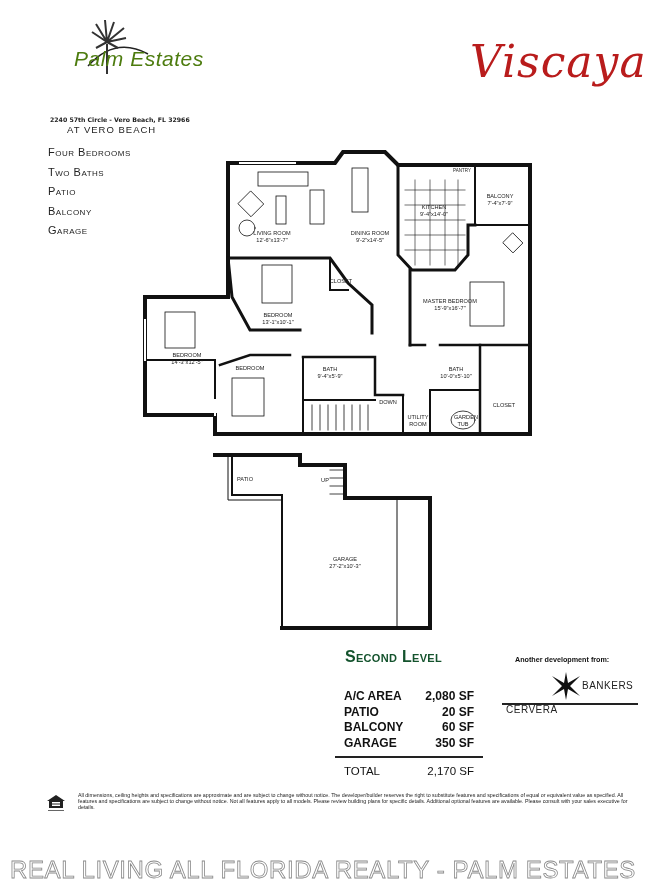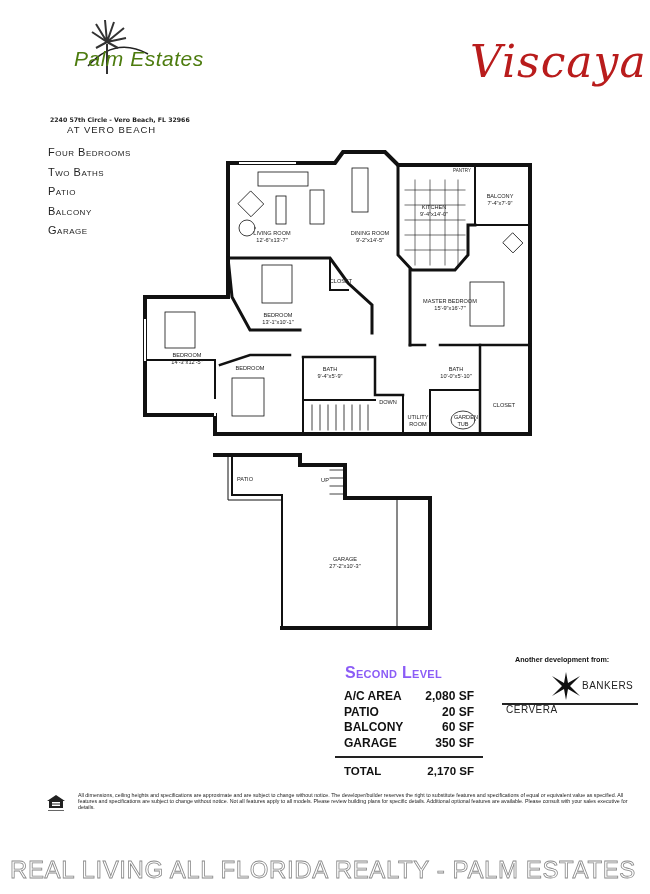--- a/index.html
+++ b/index.html
@@ -15,25 +15,25 @@
   .title { left: 470px; top: 36px; font-family: "DejaVu Serif", serif; font-style: italic; font-size: 44px; color: #b91c1c; letter-spacing: 1px; white-space: nowrap; }
 
   .features { left: 48px; top: 143px; }
   .features div { font-family: "Liberation Sans", sans-serif; font-size: 11px; line-height: 19.5px; font-variant: small-caps; color: #222; letter-spacing: 0.5px; }
 
   
   .plan { left: 0; top: 0; width: 650px; height: 640px; }
   .room-label { position: absolute; font-family: "Liberation Sans", sans-serif; font-size: 5.6px; line-height: 6.5px; text-align: center; color: #222; white-space: nowrap; transform: translateX(-50%); }
 
   
-  .level-title { left: 345px; top: 664px; font-family: "Liberation Sans", sans-serif; font-weight: bold; font-size: 16px; font-variant: small-caps; letter-spacing: 0.3px; color: #8b5cf6; white-space: nowrap; }
+  .level-title { left: 345px; top: 648px; font-family: "Liberation Sans", sans-serif; font-weight: bold; font-size: 16px; font-variant: small-caps; letter-spacing: 0.3px; color: #14532d; white-space: nowrap; }
   .area-table { left: 344px; top: 689px; width: 130px; }
   .area-row { display: flex; justify-content: space-between; font-family: "Liberation Sans", sans-serif; font-weight: bold; font-size: 12px; line-height: 15.5px; color: #111; }
   .area-rule { left: 335px; top: 756px; width: 148px; height: 2px; background: #222; }
-  .total-row { left: 344px; top: 765px; width: 130px; display: flex; justify-content: space-between; font-family: "Liberation Sans", sans-serif; font-weight: bold; font-size: 11.5px; color: #111; }
+  .total-row { left: 344px; top: 765px; width: 130px; display: flex; justify-content: space-between; font-family: "Liberation Sans", sans-serif; font-weight: normal; font-size: 11.5px; color: #111; }
 
   .dev-label { left: 515px; top: 655px; font-family: "Liberation Sans", sans-serif; font-weight: bold; font-size: 7.2px; color: #111; white-space: nowrap; }
   .dev-left { left: 506px; top: 704px; font-family: "Liberation Sans", sans-serif; font-size: 10px; letter-spacing: 0.5px; color: #222; white-space: nowrap; }
   .dev-right { left: 582px; top: 680px; font-family: "Liberation Sans", sans-serif; font-size: 10px; letter-spacing: 0.5px; color: #222; white-space: nowrap; }
   .dev-star { left: 550px; top: 670px; width: 32px; height: 32px; }
   .dev-rule { left: 502px; top: 703px; width: 136px; height: 2px; background: #222; }
 
   .eho { left: 45px; top: 793px; width: 22px; height: 22px; }
   .disclaimer { left: 78px; top: 792px; width: 560px; font-family: "Liberation Sans", sans-serif; font-size: 5.3px; line-height: 6.2px; color: #222; }
 

